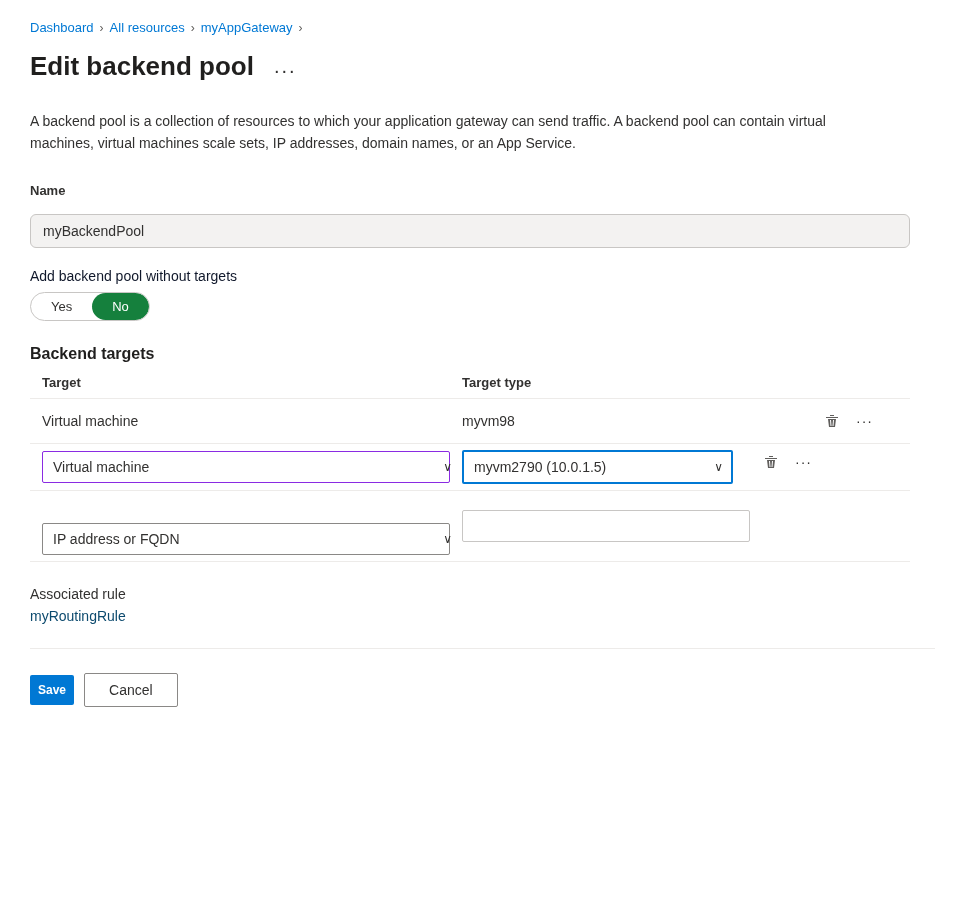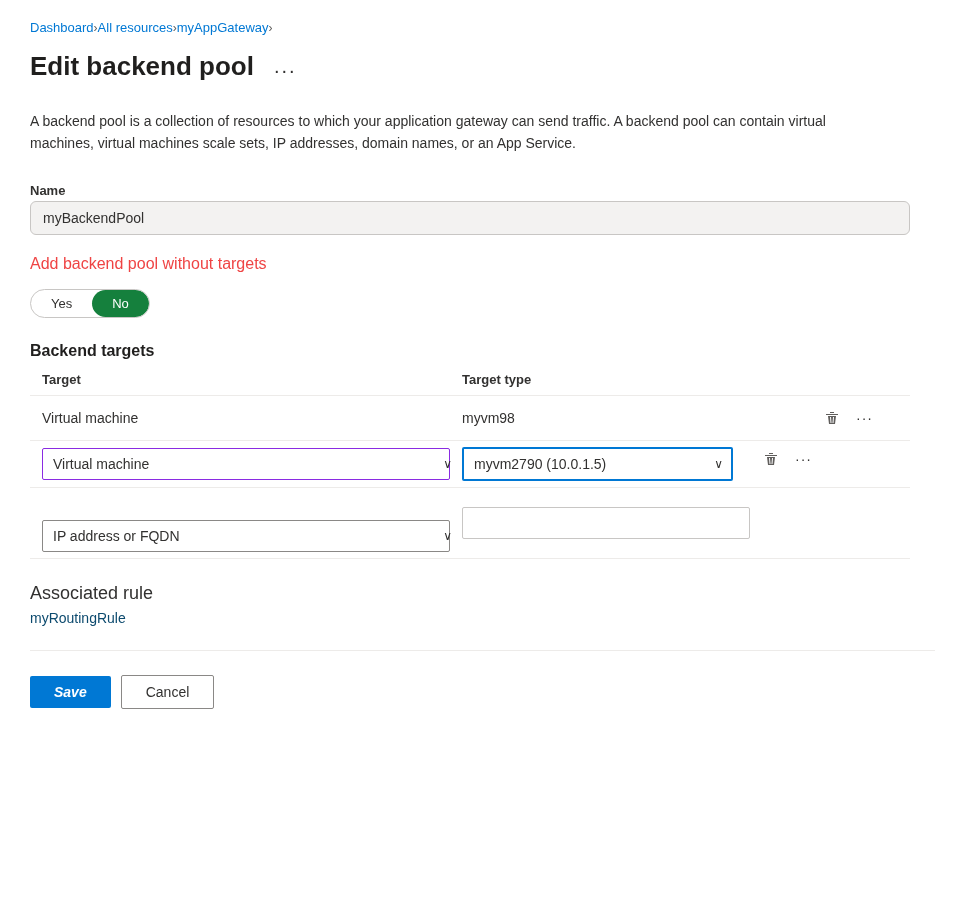--- a/index.html
+++ b/index.html
@@ -7,20 +7,21 @@
       font-family: 'Segoe UI', Arial, sans-serif;
       font-size: 14px;
       color: #323130;
       background: #fff;
       padding: 20px 30px;
       max-width: 965px;
     }
     .breadcrumb {
       display: flex;
       align-items: center;
+      gap: 6px;
       font-size: 13px;
       color: #0078d4;
       margin-bottom: 16px;
     }
     .breadcrumb span { color: #605e5c; font-size: 12px; }
     .breadcrumb a { color: #0078d4; text-decoration: none; cursor: pointer; }
     .page-header {
       display: flex;
       align-items: center;
       gap: 12px;
@@ -48,41 +49,41 @@
       margin-bottom: 28px;
       max-width: 820px;
     }
     .field-group {
       margin-bottom: 20px;
     }
     .field-label {
       font-size: 13px;
       font-weight: 600;
       color: #323130;
-      margin-bottom: 3px;
+      margin-bottom: 16px;
       display: block;
     }
     .text-input {
       width: 100%;
       max-width: 880px;
       padding: 8px 12px;
       border: 1px solid #c8c6c4;
       font-size: 14px;
       color: #323130;
       background: #f3f2f1;
       border-radius: 6px;
       outline: none;
     }
     .toggle-section {
       margin-bottom: 24px;
     }
     .toggle-label {
-      font-size: 16px;
-      color: #ef4444;
-      margin-bottom: 16px;
+      font-size: 14px;
+      color: #0f172a;
+      margin-bottom: 8px;
       display: block;
     }
     .toggle-container {
       display: inline-flex;
       align-items: center;
       background: #fff;
       border: 1px solid #c8c6c4;
       border-radius: 20px;
       overflow: hidden;
     }
@@ -201,21 +202,21 @@
       border-radius: 2px;
       font-size: 14px;
       color: #323130;
       outline: none;
       width: 100%;
     }
     .associated-rule-section {
       margin-bottom: 24px;
     }
     .associated-rule-label {
-      font-size: 18px;
+      font-size: 14px;
       color: #323130;
       margin-bottom: 6px;
       display: block;
     }
     .rule-link {
       color: #0c4a6e;
       text-decoration: none;
       font-size: 14px;
       cursor: pointer;
     }
@@ -227,26 +228,25 @@
     .footer-actions {
       display: flex;
       gap: 10px;
       align-items: center;
       padding-top: 8px;
     }
     .btn-save {
       background: #0078d4;
       color: #fff;
       border: none;
-      padding: 8px 24px;
-      font-size: 14px;
-      font-weight: 600;
-      border-radius: 2px;
-      cursor: pointer;
-      font-style: italic;
+      padding: 8px 8px;
+      font-size: 12px;
+      font-weight: 600;
+      border-radius: 2px;
+      cursor: pointer;
     }
     .btn-cancel {
       background: #fff;
       color: #323130;
       border: 1px solid #8a8886;
       padding: 8px 24px;
       font-size: 14px;
       border-radius: 2px;
       cursor: pointer;
     }

